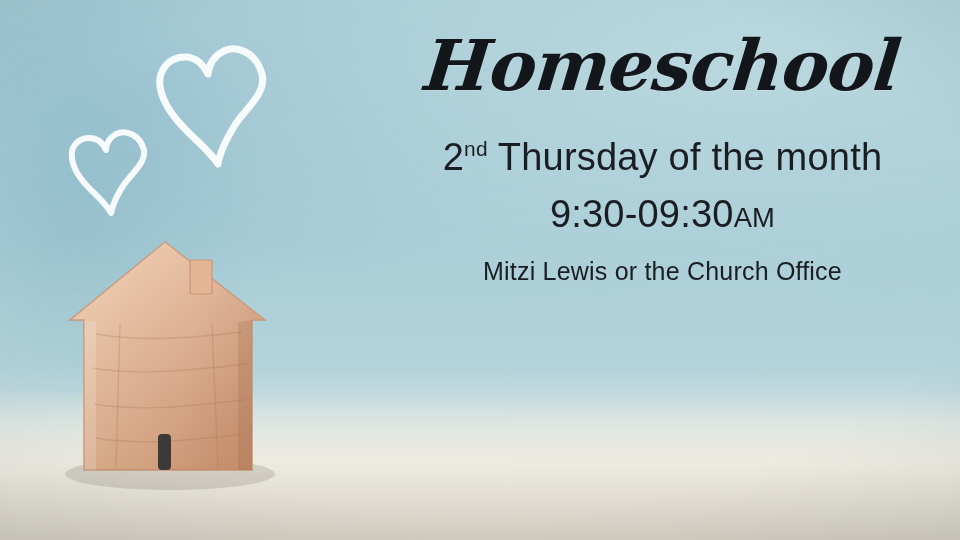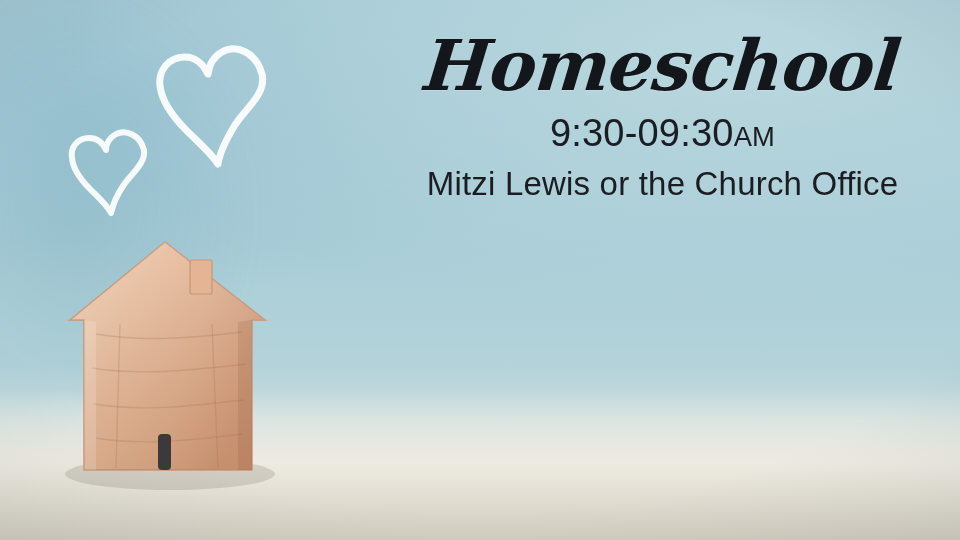--- a/index.html
+++ b/index.html
@@ -132,23 +132,23 @@
     font-family: "Liberation Sans", sans-serif;
     font-weight: bold;
     font-size: 38px;
     color: #15181c;
     letter-spacing: 1.5px;
     margin: 48px 0 0 0;
   }
   .contact {
     font-family: "Liberation Sans", sans-serif;
     font-weight: normal;
-    font-size: 33px;
+    font-size: 25px;
     color: #1a1d21;
-    margin: 10px 0 0 0;
+    margin: 21px 0 0 0;
     letter-spacing: 0.2px;
   }
 </style>
 </head>
 <body>
 
 <div class="poster">
 
   <div class="bg-sky"></div>
   <div class="bg-blur-left"></div>
@@ -204,20 +204,23 @@
 
       <path d="M176 84 L176 232 L190 232 L190 82 Z" fill="rgba(120,70,40,0.14)"></path>
 
       <rect x="96" y="196" width="13" height="36" rx="4" fill="#3c3a38"></rect>
     </svg>
   </div>
 
   <div class="textblock">
     <div class="title-script">Homeschool</div>
 
+    <div class="line-when">
+      <span>2</span><sup>nd</sup><span> Thursday of the month</span>
+    </div>
 
     <div class="line-time">
       <span>9:30-09:30</span><span class="ampm">AM</span>
     </div>
 
     <div class="contact">Mitzi Lewis or the Church Office</div>
   </div>
 
 </div>
 

